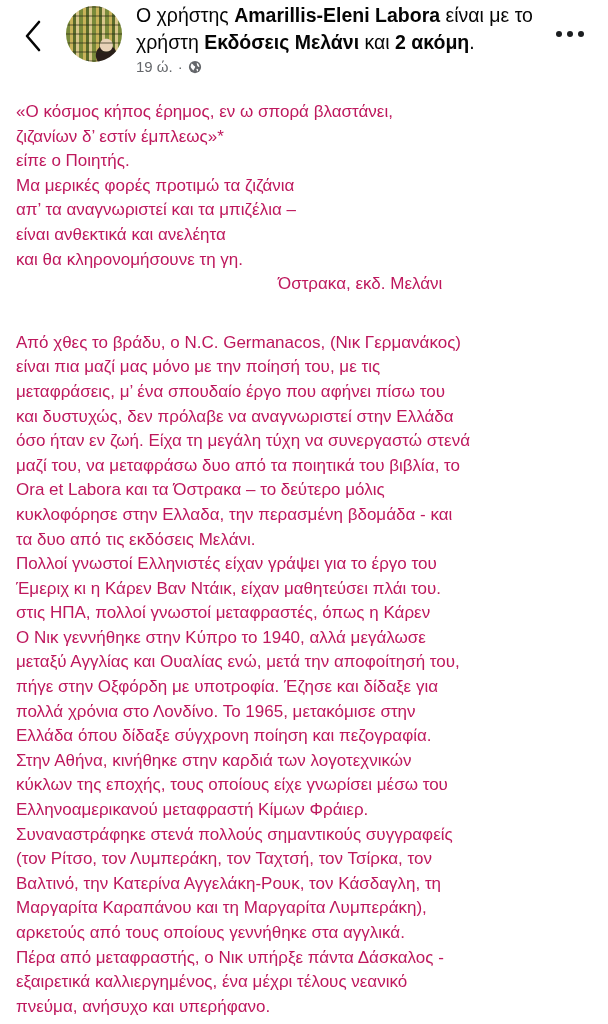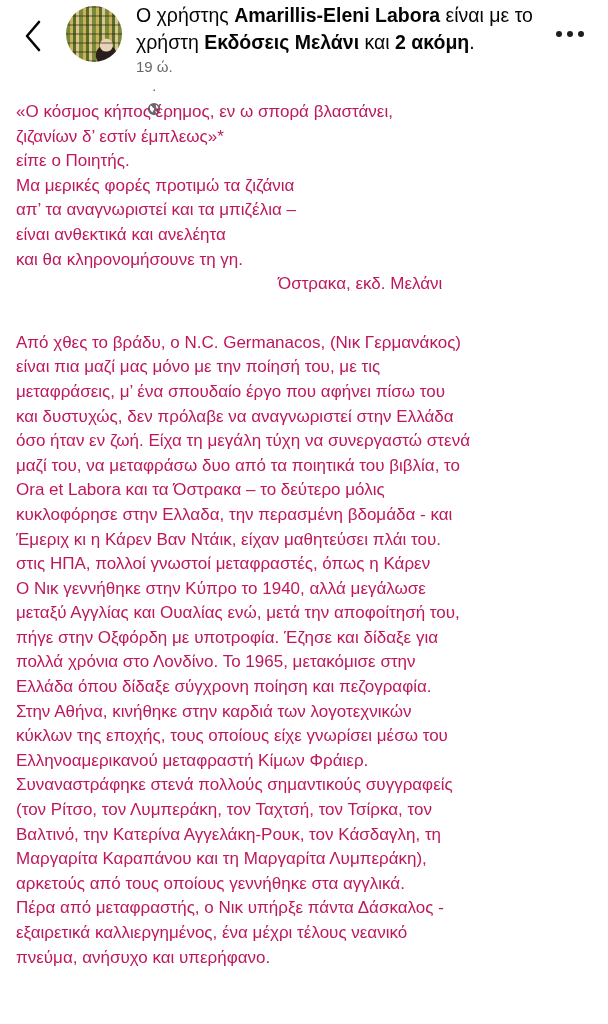--- a/index.html
+++ b/index.html
@@ -24,21 +24,21 @@
     content: ""; position: absolute; inset: 0;
     background: repeating-linear-gradient(0deg, rgba(40,40,20,0.35) 0 2px, transparent 2px 9px);
   }
   .title {
     position: absolute; left: 136px; top: 2px; width: 400px;
     font-size: 19.5px; line-height: 27px; color: #050505;
   }
   .title b { font-weight: bold; }
   .meta {
     position: absolute; left: 136px; top: 58px; font-size: 15px; color: #65676b;
-    display: flex; align-items: center; gap: 5px; flex-direction: column;
+    display: flex; align-items: center; gap: 5px;
   }
   .globe { width: 14px; height: 14px; }
   .more { position: absolute; left: 556px; top: 26px; width: 36px; height: 16px; cursor: pointer; display: flex; gap: 5px; align-items: center; }
   .more span { width: 6px; height: 6px; border-radius: 50%; background: #1c1e21; display: block; }
 
   .content { position: absolute; left: 16px; top: 100px; width: 586px; font-size: 17px; line-height: 24.6px; color: #be185d; }
   .line { white-space: nowrap; display: block; }
   .signature { padding-left: 262px; }
   .gap { height: 34px; }
 </style>
@@ -81,20 +81,22 @@
   <span class="line signature">Όστρακα, εκδ. Μελάνι</span>
   <div class="gap"></div>
   <span class="line">Από χθες το βράδυ, ο N.C. Germanacos, (Νικ Γερμανάκος)</span>
   <span class="line">είναι πια μαζί μας μόνο με την ποίησή του, με τις</span>
   <span class="line">μεταφράσεις, μ’ ένα σπουδαίο έργο που αφήνει πίσω του</span>
   <span class="line">και δυστυχώς, δεν πρόλαβε να αναγνωριστεί στην Ελλάδα</span>
   <span class="line">όσο ήταν εν ζωή. Είχα τη μεγάλη τύχη να συνεργαστώ στενά</span>
   <span class="line">μαζί του, να μεταφράσω δυο από τα ποιητικά του βιβλία, το</span>
   <span class="line">Ora et Labora και τα Όστρακα – το δεύτερο μόλις</span>
   <span class="line">κυκλοφόρησε στην Ελλαδα, την περασμένη βδομάδα - και</span>
+  <span class="line">τα δυο από τις εκδόσεις Μελάνι.</span>
+  <span class="line">Πολλοί γνωστοί Ελληνιστές είχαν γράψει για το έργο του</span>
   <span class="line">Έμεριχ κι η Κάρεν Βαν Ντάικ, είχαν μαθητεύσει πλάι του.</span>
   <span class="line">στις ΗΠΑ, πολλοί γνωστοί μεταφραστές, όπως η Κάρεν</span>
   <span class="line">Ο Νικ γεννήθηκε στην Κύπρο το 1940, αλλά μεγάλωσε</span>
   <span class="line">μεταξύ Αγγλίας και Ουαλίας ενώ, μετά την αποφοίτησή του,</span>
   <span class="line">πήγε στην Οξφόρδη με υποτροφία. Έζησε και δίδαξε για</span>
   <span class="line">πολλά χρόνια στο Λονδίνο.  Το 1965, μετακόμισε στην</span>
   <span class="line">Ελλάδα όπου δίδαξε σύγχρονη ποίηση και πεζογραφία.</span>
   <span class="line">Στην Αθήνα, κινήθηκε στην καρδιά των λογοτεχνικών</span>
   <span class="line">κύκλων της εποχής, τους οποίους είχε γνωρίσει μέσω του</span>
   <span class="line">Ελληνοαμερικανού μεταφραστή Κίμων Φράιερ.</span>

